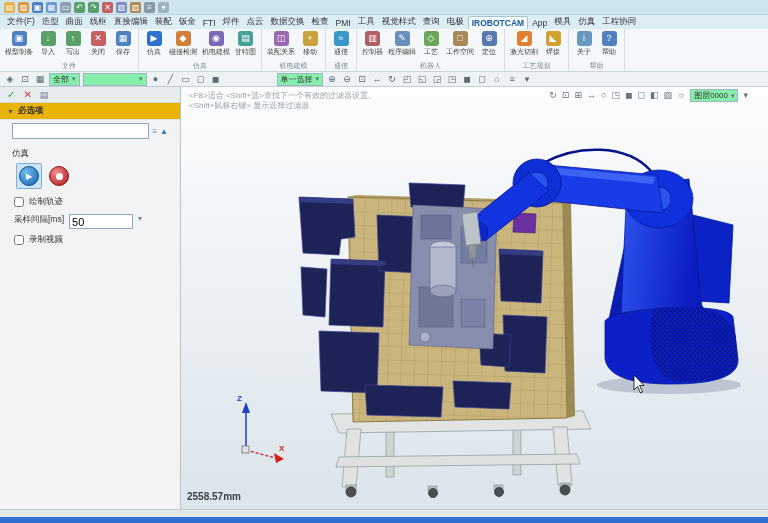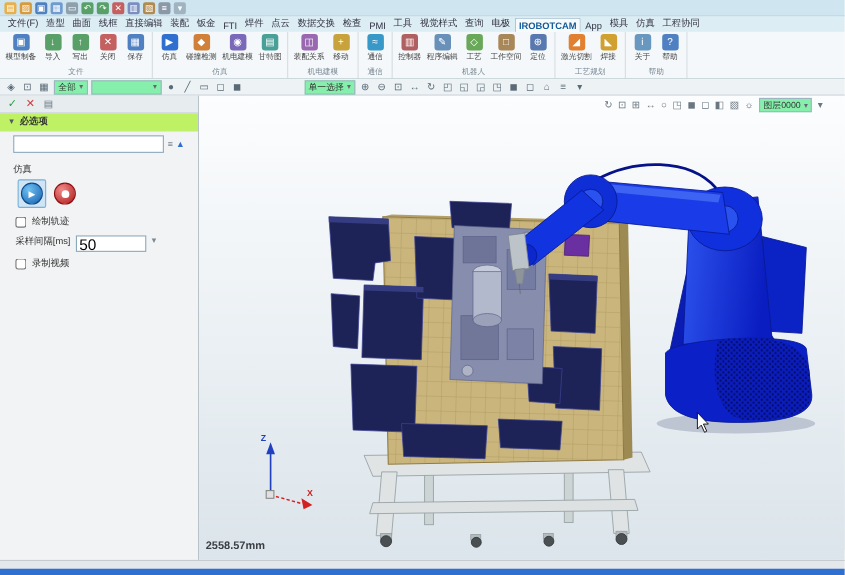--- a/index.html
+++ b/index.html
@@ -34,36 +34,36 @@
   .combo.blank{width:56px}
   .sel-combo{margin-left:52px}
 
   
   .main{display:flex;flex:1;min-height:0}
   .lpanel{width:180px;flex:0 0 180px;background:#f1f3f4;border-right:1px solid #b8c2c8;display:flex;flex-direction:column}
   .phead{height:15px;display:flex;align-items:center;gap:8px;padding:0 7px;background:#e7ecee;border-bottom:1px solid #d0d8dc;font-size:10px}
   .pok{color:#2f9e44;font-weight:bold}
   .pcancel{color:#d23b3b;font-weight:bold}
   .popt{color:#6a7a86;font-size:9px}
-  .psec{display:flex;align-items:center;gap:4px;height:16px;padding:0 7px;font-weight:bold;color:#333;background:#bef264;border-bottom:1px solid #dde2e5;font-size:8.5px}
+  .psec{display:flex;align-items:center;gap:4px;height:16px;padding:0 7px;font-weight:bold;color:#333;background:#eab308;border-bottom:1px solid #dde2e5;font-size:8.5px}
   .psec .tri{font-size:7px;color:#556}
   .prow{padding:4px 12px 0;font-size:8.5px;color:#333}
   .pinput{display:flex;align-items:center;gap:3px;margin:3px 12px 5px}
   .pinput input{flex:1;height:14px;border:1px solid #8aa8bc;font-size:8.5px;padding:0 2px;background:#fff;min-width:0}
   .inadorn{font-size:8px;color:#7a8894}
   .inadorn.blue{color:#2f6fd0}
   .simbtns{display:flex;align-items:center;gap:7px;padding:3px 16px 2px}
   .selwrap{border:1px solid #7ab0d8;background:#cfe4f4;padding:2px;border-radius:2px;display:inline-flex}
   .playbtn{width:18px;height:18px;border-radius:50%;background:radial-gradient(circle at 35% 30%,#6fc0f0,#1560b0);display:flex;align-items:center;justify-content:center;color:#fff;font-size:8px;border:1px solid #0d4a8c}
   .recbtn{width:18px;height:18px;border-radius:50%;background:radial-gradient(circle at 35% 30%,#f08a8a,#b01818);display:flex;align-items:center;justify-content:center;border:1px solid #8c1010}
   .recdot{width:7px;height:7px;border-radius:50%;background:#fff}
   .pcheck{display:flex;align-items:center;gap:5px;padding:5px 14px 0;font-size:8.5px;color:#333}
   .pcheck input{width:10px;height:10px;margin:0}
   .srow{display:flex;align-items:flex-start;gap:5px;padding:6px 14px 0;font-size:8.5px}
-  .srow input{width:58px;height:13px;border:1px solid #8aa8bc;font-size:14px;padding:0 2px}
+  .srow input{width:58px;height:13px;border:1px solid #8aa8bc;font-size:11px;padding:0 2px}
 
   
   .vp{flex:1;display:flex;flex-direction:column;min-width:0}
   .vtabs{height:13px;background:#dde2e6;border-bottom:1px solid #b6bfc6;display:flex;align-items:flex-end;padding-left:3px;flex:0 0 auto}
   .vtab{background:#fff;border:1px solid #b0b8be;border-bottom:none;height:12px;display:flex;align-items:center;gap:3px;padding:0 7px;font-size:8px;color:#333;border-radius:2px 2px 0 0}
   .vtabicon{width:7px;height:7px;background:#2f6fd0;border-radius:1px}
   .canvas{position:relative;flex:1;overflow:hidden;background:linear-gradient(#fcfdfe,#dce5eb)}
   .canvas svg{position:absolute;left:0;top:0}
   .hints{position:absolute;top:4px;left:8px;font-size:8px;color:#9aa2a8;line-height:10px;pointer-events:none}
   .vptb{position:absolute;top:2px;right:20px;display:flex;align-items:center;gap:5px;color:#6a7680;font-size:9px}
@@ -436,20 +436,24 @@
             <text x="56" y="314" font-size="8" font-weight="bold" fill="#2040c0">Z</text>
             <line x1="65" y1="363" x2="94" y2="371" stroke-width="1.3" stroke-dasharray="3,2" stroke="#d42020"></line>
             <polygon points="93,366 95,376 103,372" fill="#d42020"></polygon>
             <text x="98" y="364" font-size="8" font-weight="bold" fill="#d42020">X</text>
             <rect x="61" y="359" width="7" height="7" fill="#e0e0e0" stroke="#888"></rect>
           </g>
 
           <polygon points="453,288 453,303 456.5,299.5 459.5,306 461.5,305 458.5,298.5 463,298.5" fill="#ffffff" stroke="#000" stroke-width="0.8"></polygon>
         </svg>
 
+        <div class="hints">
+          <div>&lt;F8&gt;适合 &lt;Shift+选&gt;查找下一个有效的过滤器设置。</div>
+          <div>&lt;Shift+鼠标右键&gt; 显示选择过滤器</div>
+        </div>
 
         <div class="vptb">
           <span class="vi">↻</span>
           <span class="vi">⊡</span>
           <span class="vi">⊞</span>
           <span class="vi">↔</span>
           <span class="vi">○</span>
           <span class="vi">◳</span>
           <span class="vi">◼</span>
           <span class="vi">◻</span>

